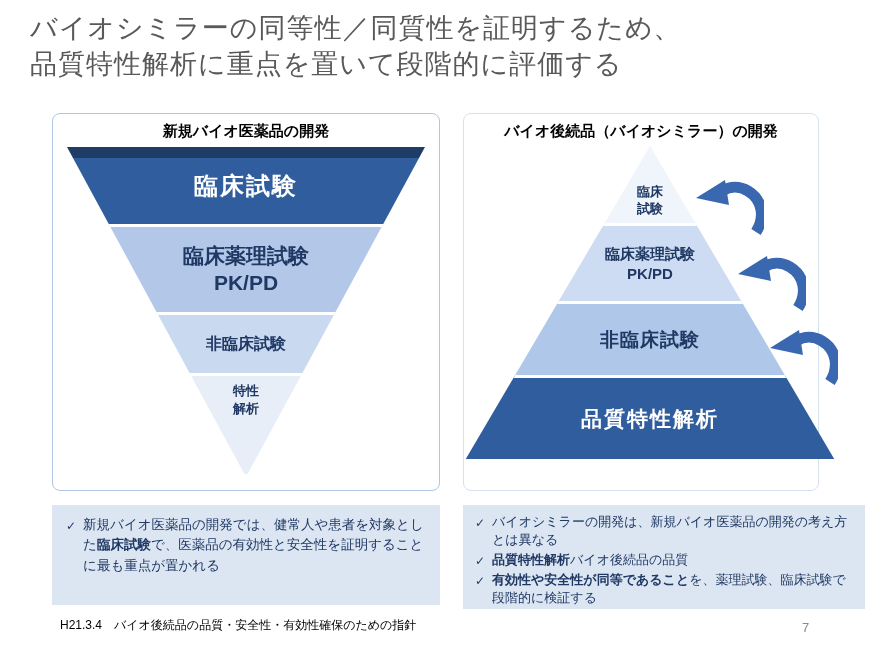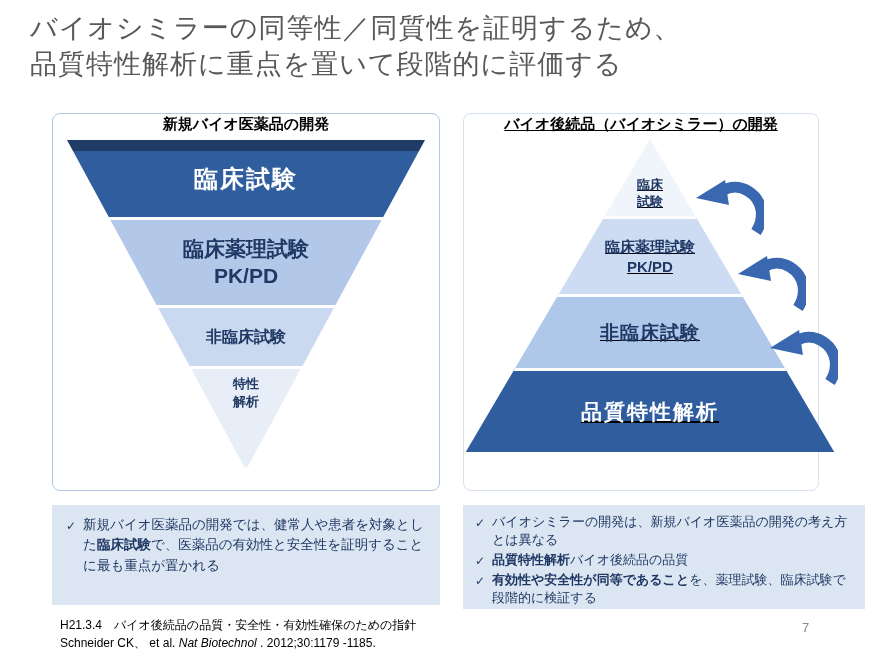--- a/index.html
+++ b/index.html
@@ -6,23 +6,23 @@
   html,body { background:#ffffff; }
   body { font-family:"Liberation Sans","DejaVu Sans",sans-serif; }
 
   .slide { position:relative; width:886px; height:664px; background:#fff; overflow:hidden;padding-left:24px; }
 
   .title { position:absolute; left:30px; top:10px; font-size:27px; line-height:1.35;
            color:var(--title-gray,#595959); letter-spacing:1px; font-weight:400; }
 
   .panel { position:absolute; top:113px; background:#fff; border:1px solid #AFC7E4; border-radius:8px; }
   .panel.left  { left:52px;  width:388px; height:378px; }
-  .panel.right { left:463px; width:356px; height:378px; border-color:#D6E1F0;text-decoration:underline; }
+  .panel.right { left:463px; width:356px; height:378px; border-color:#D6E1F0; }
 
-  .panel-header { text-align:center; font-weight:bold; font-size:15px; color:#000; margin-top:1px; }
+  .panel-header { text-align:center; font-weight:bold; font-size:15px; color:#000; margin-top:8px; }
 
   
   .pyramid-down { position:relative; width:358px; height:330px; margin:6px auto 0;
                   clip-path:polygon(0 0,100% 0,50% 100%); }
   
   .pyramid-up   { position:relative; width:372px; height:316px; margin:5px auto 0;
                   clip-path:polygon(50% 0,100% 100%,0 100%); }
 
   .band { display:flex; flex-direction:column; align-items:center; justify-content:center;
           font-weight:bold; color:var(--navy-text,#1F3864); text-align:center; }
@@ -141,18 +141,17 @@
       </li>
       <li>
         <span class="check">✓</span>
         <span class="bullet-text"><span class="b">有効性や安全性が同等であること</span><span>を、薬理試験、臨床試験で段階的に検証する</span></span>
       </li>
     </ul>
   </div>
 
   <div class="footer">
     <div>H21.3.4　バイオ後続品の品質・安全性・有効性確保のための指針</div>
-    <div><span>Schneider CK、 et al. </span><span style="font-style: italic;">Nat Biotechnol</span><span> . 2012;30:1179 -1185.</span></div>
   </div>
 
   <div class="page-num">7</div>
 
 </div>
 
 </body></html>

